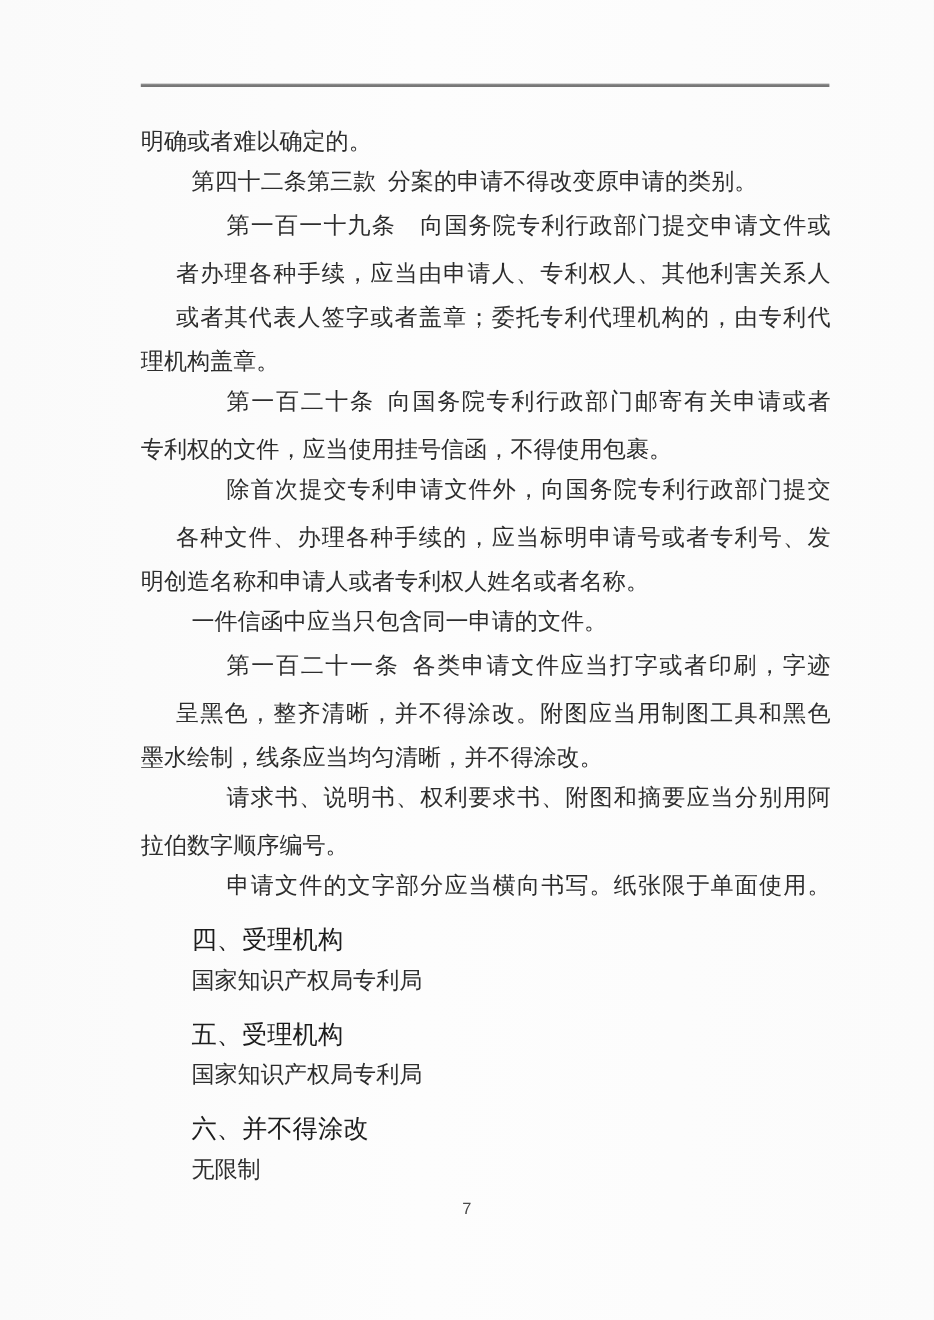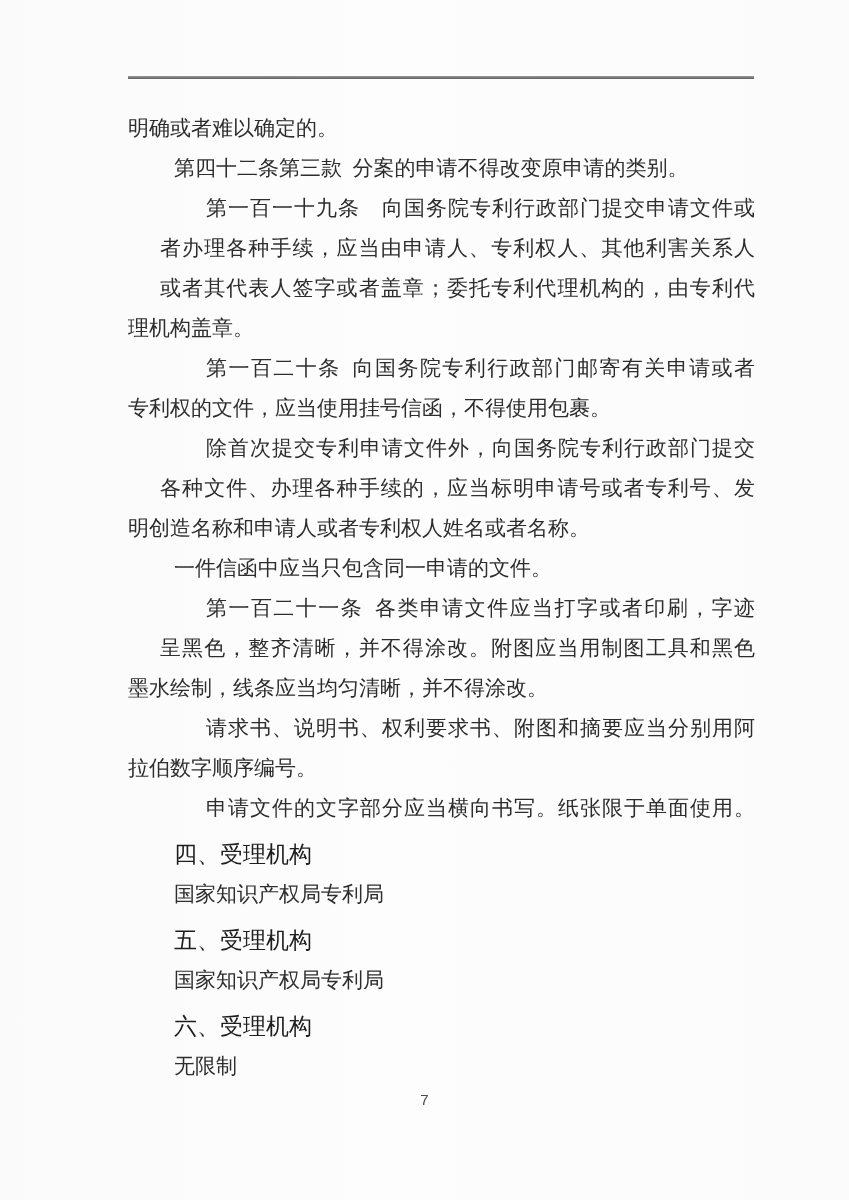--- a/index.html
+++ b/index.html
@@ -32,20 +32,21 @@
   .line {
     height: 40px;
     line-height: 40px;
     font-size: 21px;
     color: #2d2d2d;
     white-space: nowrap;
     letter-spacing: 0;
   }
   .line.indent {
     padding-left: 46px;
+    font-family: Liberation Mono, monospace;
   }
   .line.full {
     text-align: justify;
     
     text-align-last: justify;
     margin-left: 32px;
   }
   .line.heading {
     font-family: "Liberation Sans", "DejaVu Sans", sans-serif;
     font-weight: 400;
@@ -87,17 +88,17 @@
       <div class="line body indent full">第一百二十一条 各类申请文件应当打字或者印刷，字迹</div>
       <div class="line body full">呈黑色，整齐清晰，并不得涂改。附图应当用制图工具和黑色</div>
       <div class="line body">墨水绘制，线条应当均匀清晰，并不得涂改。</div>
       <div class="line body indent full">请求书、说明书、权利要求书、附图和摘要应当分别用阿</div>
       <div class="line body">拉伯数字顺序编号。</div>
       <div class="line body indent full">申请文件的文字部分应当横向书写。纸张限于单面使用。</div>
       <div class="line heading indent">四、受理机构</div>
       <div class="line body indent">国家知识产权局专利局</div>
       <div class="line heading indent">五、受理机构</div>
       <div class="line body indent">国家知识产权局专利局</div>
-      <div class="line heading indent">六、受理机构</div>
+      <div class="line heading indent">六、并不得涂改</div>
       <div class="line body indent">无限制</div>
     </div>
   <div class="page-number">7</div>
 </div>
 
 </body></html>

